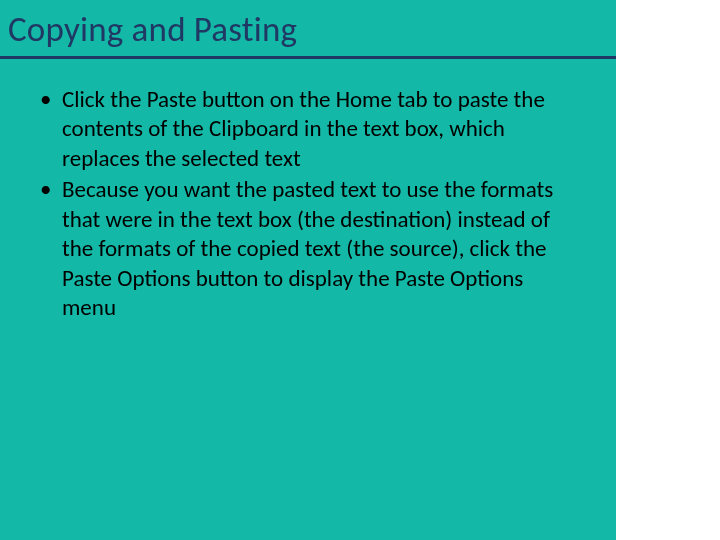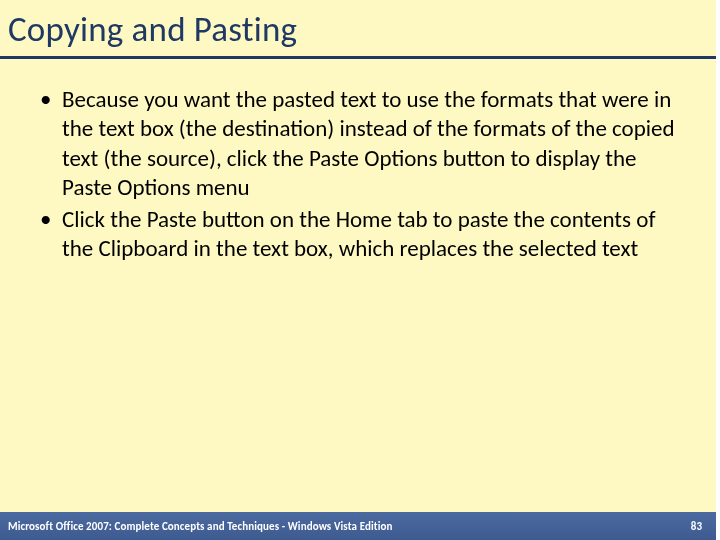--- a/index.html
+++ b/index.html
@@ -4,24 +4,24 @@
 <style>
   * { margin: 0; padding: 0; box-sizing: border-box; }
   html, body { width: 720px; height: 540px; }
   body {
     font-family: Calibri, "Segoe UI", Arial, sans-serif;
     background: #fff;
     position: relative;
     overflow: hidden;
   }
   .slide {
-    width: 716px;
+    width: 616px;
     height: 540px;
     position: relative;
-    background: #fef9c3;
+    background: #14b8a6;
   }
   .title {
     font-size: 35px;
     font-weight: 400;
     color: #1f3864;
     padding: 8px 8px 6px 8px;
     letter-spacing: 0.2px;
   }
   .title-rule {
     height: 3px;
@@ -77,23 +77,19 @@
 </head>
 <body>
 
 <div class="slide">
 
   <div class="title">Copying and Pasting</div>
   <div class="title-rule"></div>
 
   <div class="content">
     <ul class="bullets">
+      <li>Click the Paste button on the Home tab to paste the contents of the Clipboard in the text box, which replaces the selected text</li>
       <li>Because you want the pasted text to use the formats that were in the text box (the destination) instead of the formats of the copied text (the source), click the Paste Options button to display the Paste Options menu</li>
-      <li>Click the Paste button on the Home tab to paste the contents of the Clipboard in the text box, which replaces the selected text</li>
     </ul>
   </div>
 
-  <div class="footer">
-    <span class="ft-left">Microsoft Office 2007: Complete Concepts and Techniques - Windows Vista Edition</span>
-    <span class="ft-right">83</span>
-  </div>
 
 </div>
 
 </body></html>

